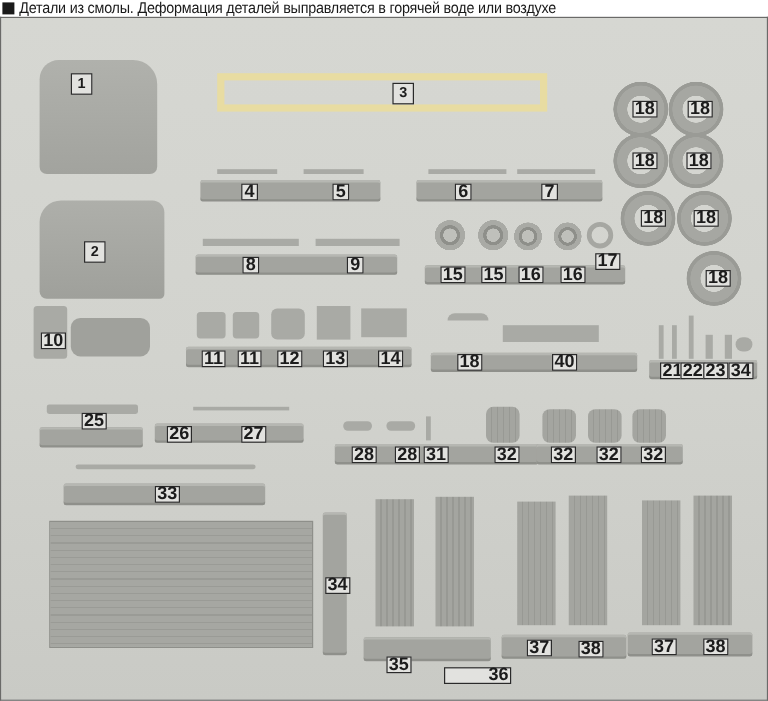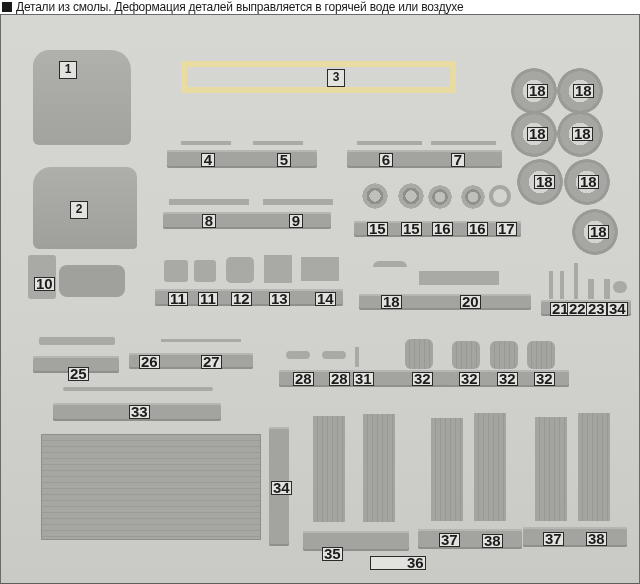--- a/index.html
+++ b/index.html
@@ -74,21 +74,21 @@
   <div class="wheel" style="left:361px;top:168px;width:26px;height:26px;"></div>
   <div class="wheel" style="left:397px;top:168px;width:26px;height:26px;"></div>
   <div class="wheel" style="left:427px;top:170px;width:24px;height:24px;"></div>
   <div class="wheel" style="left:460px;top:170px;width:24px;height:24px;"></div>
   <div class="ring" style="left:488px;top:170px;width:22px;height:22px;"></div>
   <div class="sprue" style="left:353px;top:206px;width:167px;height:16px;"></div>
   <div class="lbl" style="left:366px;top:207px;">15</div>
   <div class="lbl" style="left:400px;top:207px;">15</div>
   <div class="lbl" style="left:431px;top:207px;">16</div>
   <div class="lbl" style="left:466px;top:207px;">16</div>
-  <div class="lbl" style="left:495px;top:207px;">17</div>
+  <div class="lbl" style="left:495px;top:196px;">17</div>
 
   <div class="part" style="left:27px;top:240px;width:28px;height:44px;border-radius:3px;"></div>
   <div class="part" style="left:58px;top:250px;width:66px;height:32px;border-radius:8px;background:#a0a19c;"></div>
   <div class="lbl" style="left:33px;top:262px;">10</div>
 
   <div class="part" style="left:163px;top:245px;width:24px;height:22px;border-radius:3px;"></div>
   <div class="part" style="left:193px;top:245px;width:22px;height:22px;border-radius:3px;"></div>
   <div class="part" style="left:225px;top:242px;width:28px;height:26px;border-radius:5px;"></div>
   <div class="part" style="left:263px;top:240px;width:28px;height:28px;"></div>
   <div class="part" style="left:300px;top:242px;width:38px;height:24px;"></div>
@@ -96,37 +96,37 @@
   <div class="lbl" style="left:167px;top:277px;">11</div>
   <div class="lbl" style="left:197px;top:277px;">11</div>
   <div class="lbl" style="left:230px;top:277px;">12</div>
   <div class="lbl" style="left:268px;top:277px;">13</div>
   <div class="lbl" style="left:314px;top:277px;">14</div>
 
   <div class="part" style="left:418px;top:256px;width:80px;height:14px;"></div>
   <div class="part" style="left:372px;top:246px;width:34px;height:6px;border-radius:6px 6px 0 0;"></div>
   <div class="sprue" style="left:358px;top:279px;width:172px;height:16px;"></div>
   <div class="lbl" style="left:380px;top:280px;">18</div>
-  <div class="lbl" style="left:459px;top:280px;">20</div>
+  <div class="lbl" style="left:459px;top:280px;">40</div>
 
   <div class="part" style="left:548px;top:256px;width:4px;height:28px;"></div>
   <div class="part" style="left:559px;top:256px;width:4px;height:28px;"></div>
   <div class="part" style="left:573px;top:248px;width:4px;height:36px;"></div>
   <div class="part" style="left:587px;top:264px;width:6px;height:20px;"></div>
   <div class="part" style="left:603px;top:264px;width:6px;height:20px;"></div>
   <div class="part" style="left:612px;top:266px;width:14px;height:12px;border-radius:6px;"></div>
   <div class="sprue" style="left:540px;top:285px;width:90px;height:16px;"></div>
   <div class="lbl" style="left:549px;top:287px;">21</div>
   <div class="lbl" style="left:566px;top:287px;">22</div>
   <div class="lbl" style="left:585px;top:287px;">23</div>
   <div class="lbl" style="left:606px;top:287px;">34</div>
 
   <div class="part" style="left:38px;top:322px;width:76px;height:8px;border-radius:2px;"></div>
   <div class="sprue" style="left:32px;top:341px;width:86px;height:17px;"></div>
-  <div class="lbl" style="left:67px;top:352px;">25</div>
+  <div class="lbl" style="left:67px;top:329px;">25</div>
 
   <div class="part" style="left:160px;top:324px;width:80px;height:3px;"></div>
   <div class="sprue" style="left:128px;top:338px;width:124px;height:16px;"></div>
   <div class="lbl" style="left:138px;top:340px;">26</div>
   <div class="lbl" style="left:200px;top:340px;">27</div>
 
   <div class="part" style="left:285px;top:336px;width:24px;height:8px;border-radius:4px;"></div>
   <div class="part" style="left:321px;top:336px;width:24px;height:8px;border-radius:4px;"></div>
   <div class="part" style="left:354px;top:332px;width:4px;height:20px;"></div>
   <div class="panel" style="left:404px;top:324px;width:28px;height:30px;border-radius:6px;"></div>

